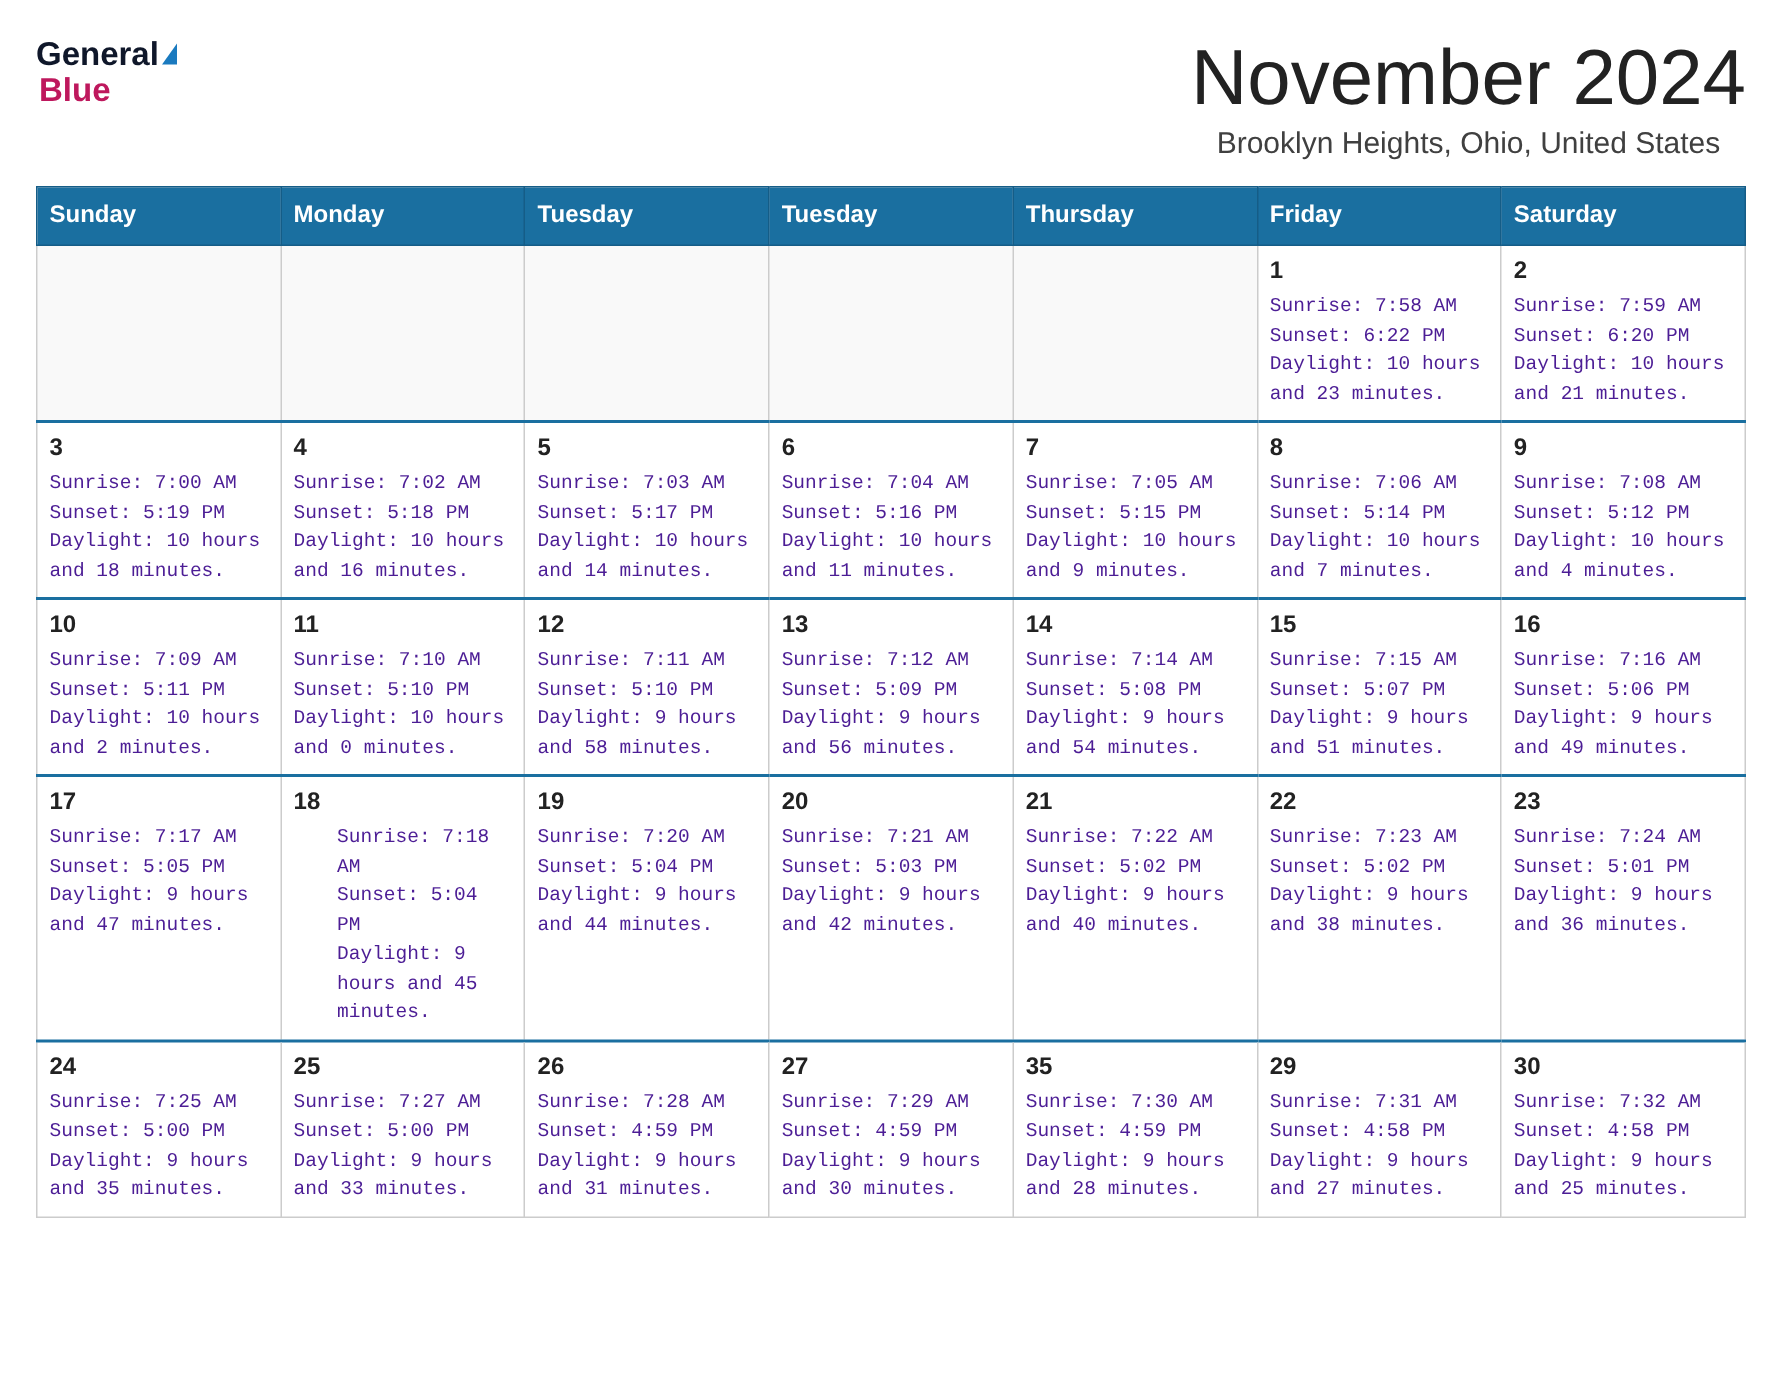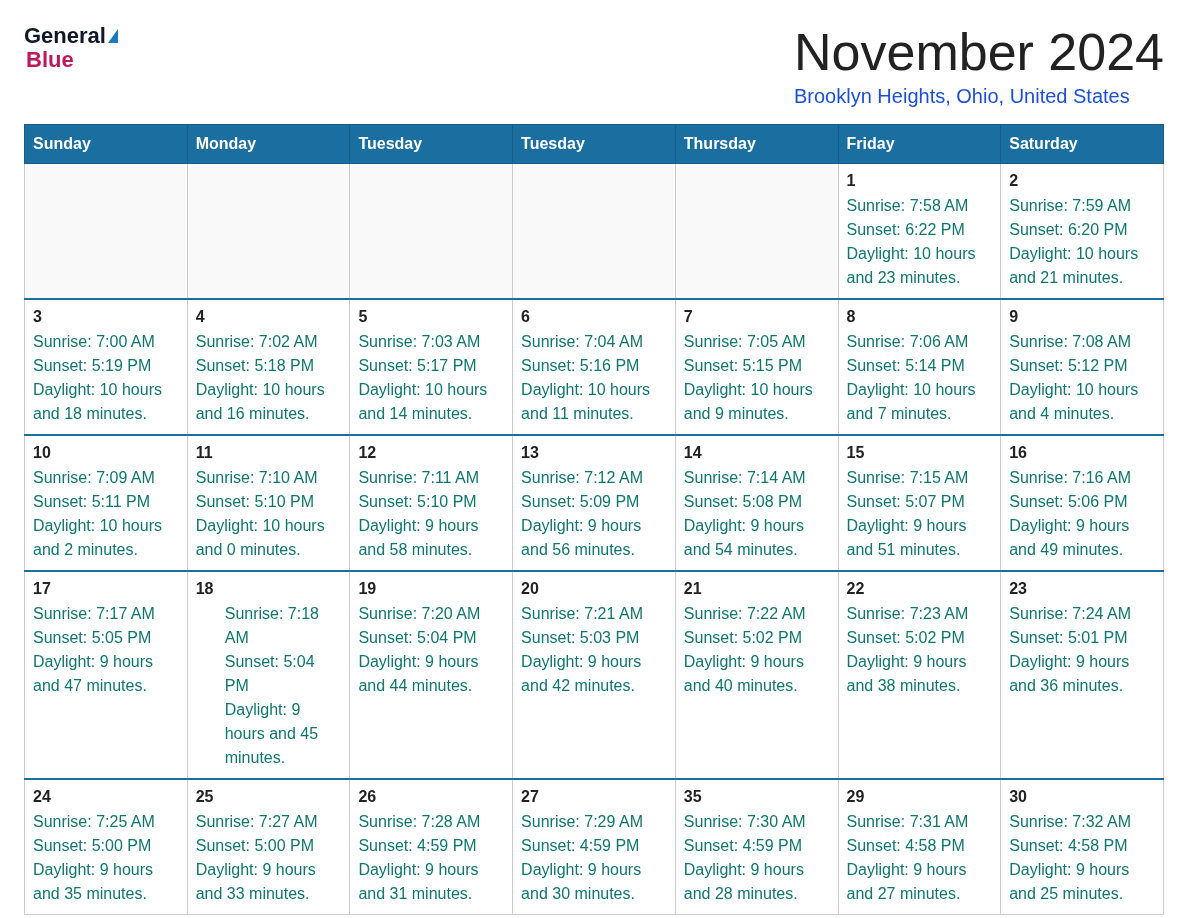--- a/index.html
+++ b/index.html
@@ -30,31 +30,31 @@
     .logo-triangle {
       display: inline-block;
       width: 0;
       height: 0;
       border-left: 10px solid transparent;
       border-bottom: 14px solid #1a7abf;
       margin-left: 2px;
       vertical-align: middle;
     }
     .title-area {
-      text-align: left;
+      text-align: center;
     }
     .month-title {
       font-size: 52px;
       font-weight: normal;
       color: #222;
       line-height: 1.1;
     }
     .location-title {
       font-size: 20px;
-      color: #1d4ed8;
+      color: #404040;
       margin-top: 4px;
     }
     .calendar-table {
       width: 100%;
       border-collapse: collapse;
       table-layout: fixed;
     }
     .calendar-table thead tr th {
       background-color: #1a6fa0;
       color: #fff;
@@ -77,23 +77,24 @@
       background: #f9f9f9;
     }
     .day-number {
       font-size: 16px;
       font-weight: bold;
       color: #222;
       display: block;
       margin-bottom: 4px;
     }
     .day-info {
-      font-size: 16px;
-      color: #0f766e;
+      font-size: 13px;
+      color: #4c1d95;
       line-height: 1.5;
+      font-family: Liberation Mono, monospace;
     }
     .row-divider td {
       border-top: 2px solid #1a6fa0 !important;
     }
   </style>
 </head>
 <body>
 
 <div class="header-area">
   <div class="logo-area">

